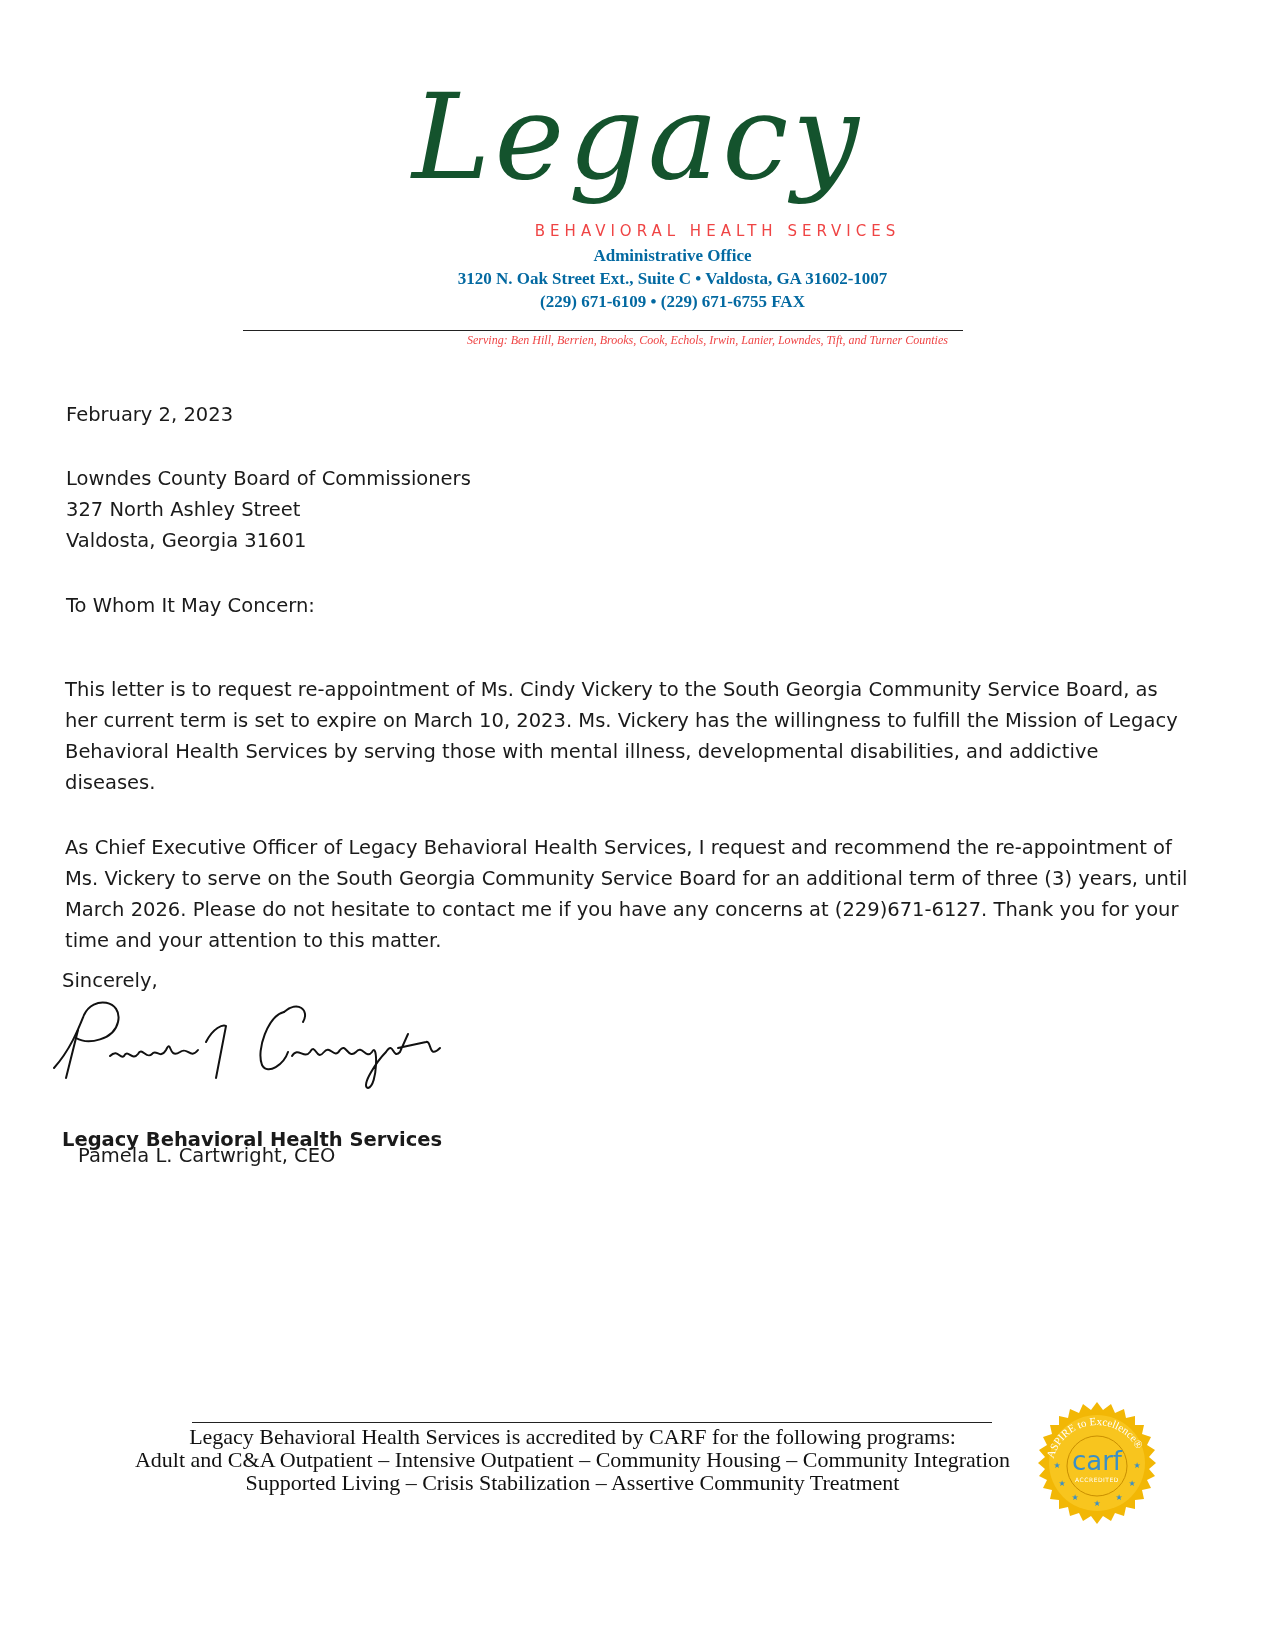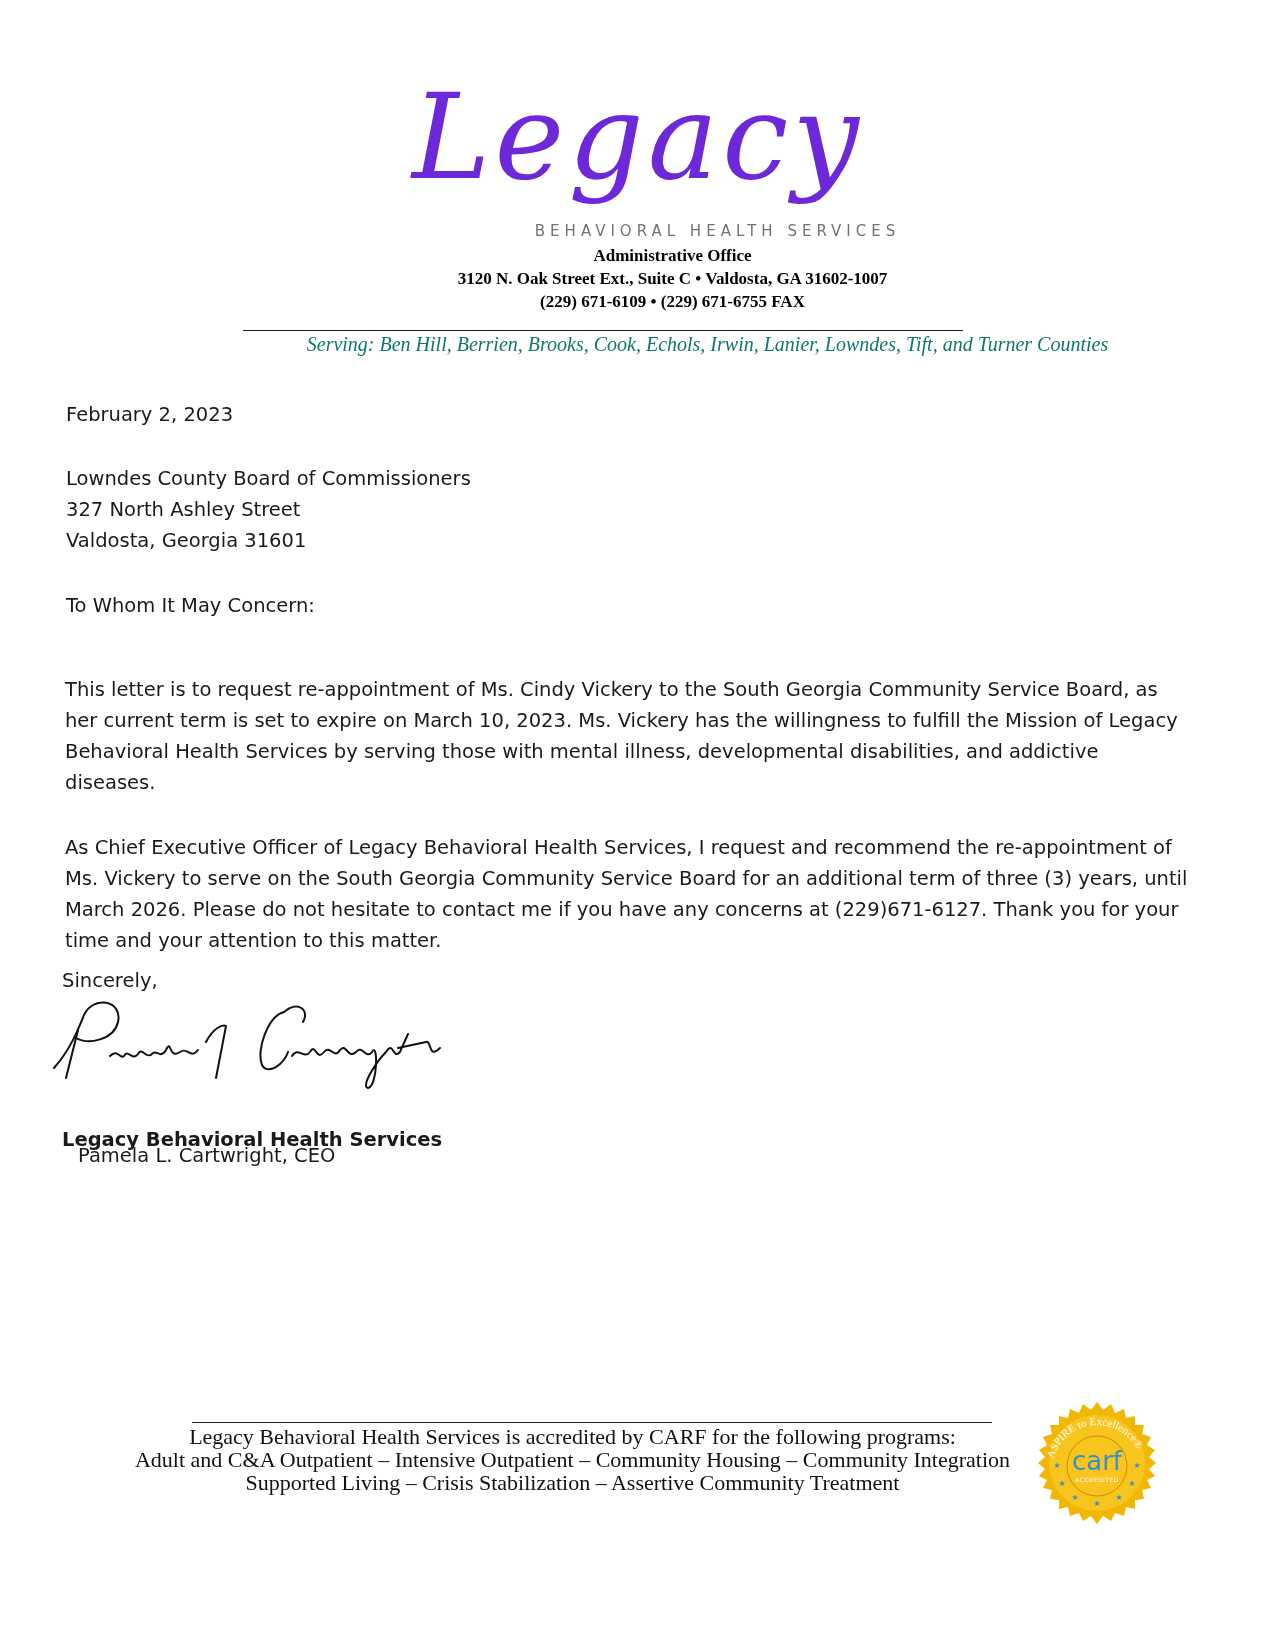--- a/index.html
+++ b/index.html
@@ -1,30 +1,30 @@
 <!DOCTYPE html>
 <html><head>
 <meta charset="utf-8">
 <style>
   html, body { margin:0; padding:0; background:#ffffff; }
   body { width:1275px; height:1651px; position:relative; overflow:hidden; color:#1a1a1a; }
   .abs { position:absolute; }
   .logo-script {
     left:0; width:1275px; top:62px; text-align:center;
     font-family:"DejaVu Serif", serif; font-style:italic; font-size:118px;
-    color:#6d28d9; letter-spacing:4px; line-height:150px;
+    color:#14532d; letter-spacing:4px; line-height:150px;
   }
   .logo-sub {
     left:0; width:1275px; top:222px; text-align:center;
-    font-family:"DejaVu Sans", sans-serif; font-size:15px; letter-spacing:5px; color:#737373;
+    font-family:"DejaVu Sans", sans-serif; font-size:15px; letter-spacing:5px; color:#ef4444;
     padding-left:160px; box-sizing:border-box;
   }
-  .admin { left:0; width:1275px; text-align:center; font-family:"Liberation Serif", serif; font-weight:bold; font-size:17px; color:#000000; padding-left:70px; box-sizing:border-box;}
+  .admin { left:0; width:1275px; text-align:center; font-family:"Liberation Serif", serif; font-weight:bold; font-size:17px; color:#0369a1; padding-left:70px; box-sizing:border-box;}
   .rule { height:0; border-top:1.5px solid #222; }
-  .serving { left:0; width:1275px; text-align:center; font-family:"Liberation Serif", serif; font-style:italic; font-size:20px; color:#0f766e; padding-left:140px; box-sizing:border-box; }
+  .serving { left:0; width:1275px; text-align:center; font-family:"Liberation Serif", serif; font-style:italic; font-size:12px; color:#ef4444; padding-left:140px; box-sizing:border-box; }
   .body-text { font-family:"DejaVu Sans", sans-serif; font-size:19.5px; color:#1a1a1a; line-height:31px; }
   .para { left:65px; width:1130px;margin-top:20px; }
   .footer { left:0; width:1275px; text-align:center; font-family:"Liberation Serif", serif; font-size:22px; line-height:22px; color:#111; padding-right:130px; box-sizing:border-box; }
   .seal { left:1030px; top:1400px; width:134px; height:134px; }
 </style>
 </head>
 <body>
 
 <div class="abs logo-script">Legacy</div>
 <div class="abs logo-sub">BEHAVIORAL HEALTH SERVICES</div>

